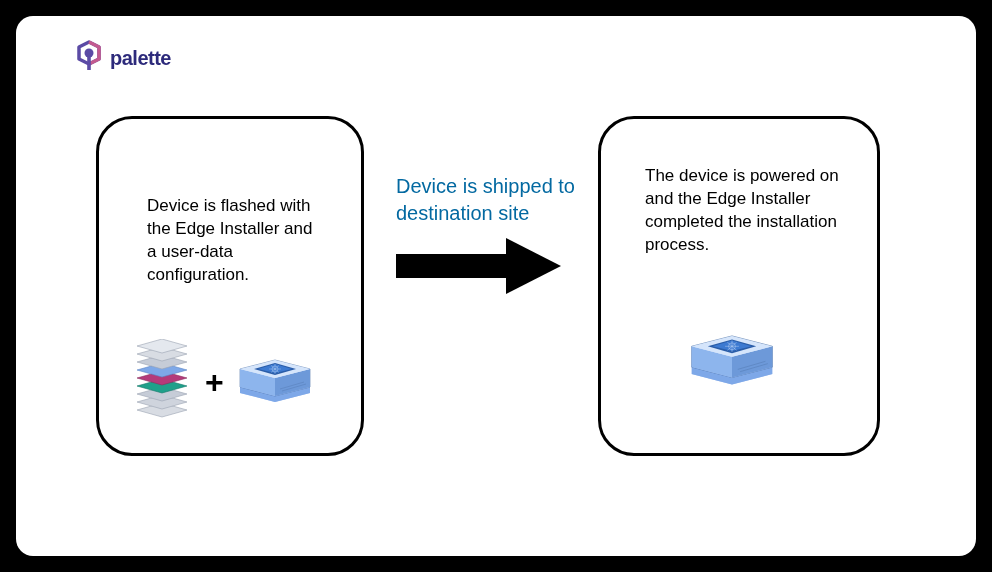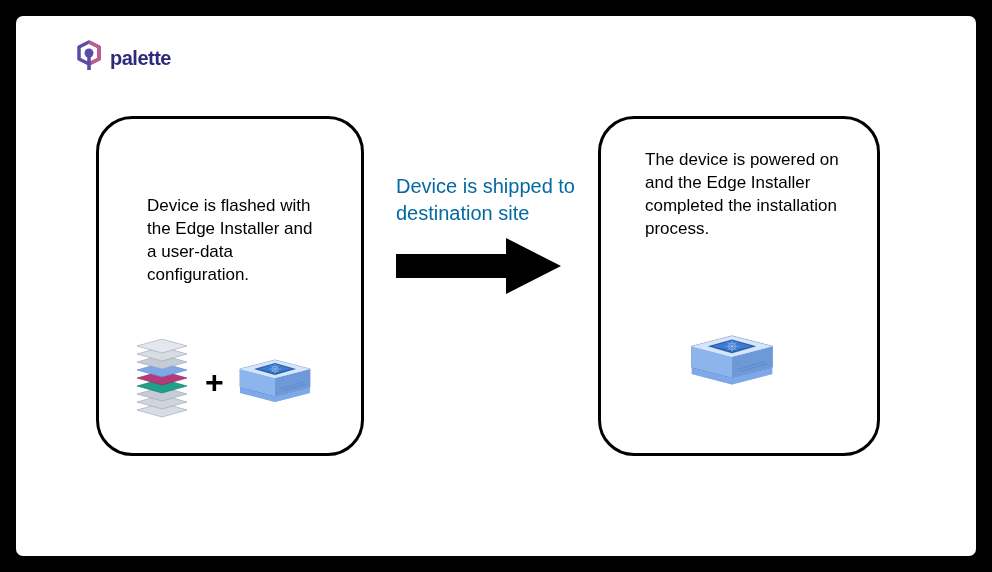--- a/index.html
+++ b/index.html
@@ -9,21 +9,21 @@
     width: 992px;
     height: 572px;
     display: flex;
     align-items: center;
     justify-content: center;
   }
   .canvas {
     background: #fff;
     width: 960px;
     height: 540px;
-    border-radius: 7px;
+    border-radius: 17px;
     position: relative;
   }
   .logo {
     position: absolute;
     top: 24px;
     left: 58px;
     display: flex;
     align-items: center;
     gap: 6px;
   }
@@ -54,21 +54,21 @@
   }
   .box-text {
     font-size: 17px;
     line-height: 1.35;
     color: #000;
     margin-top: 50px;
     padding-left: 20px;
     padding-right: 10px;
   }
   .box-right .box-text {
-    margin-top: 4px;
+    margin-top: 20px;
     padding-left: 16px;
   }
   .arrow-label {
     position: absolute;
     left: 380px;
     top: 157px;
     width: 190px;
     font-size: 20px;
     line-height: 1.35;
     color: #0369a1;

